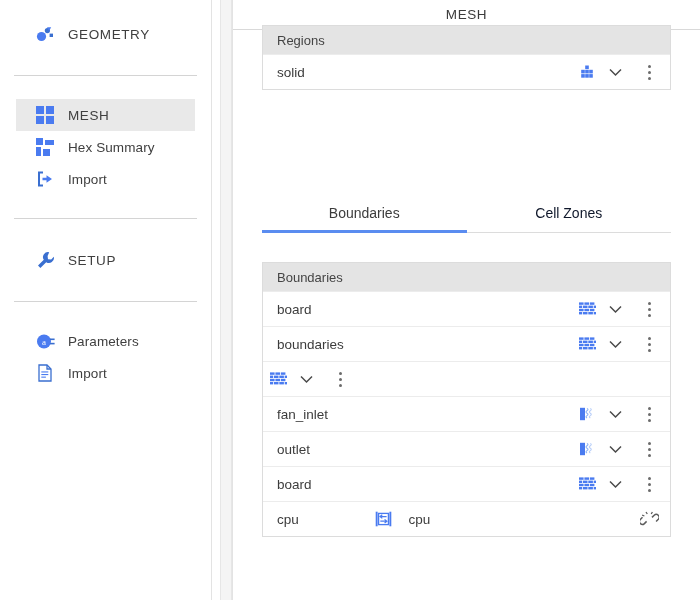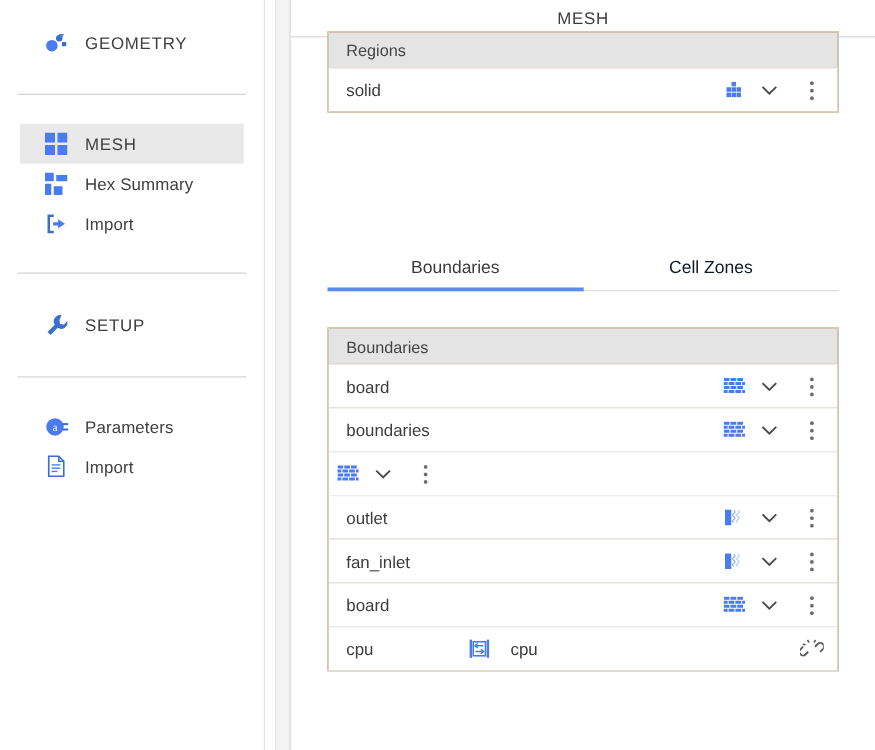--- a/index.html
+++ b/index.html
@@ -350,21 +350,21 @@
         <span class="cell-kebab">
             <span class="kebab">
               <i></i>
               <i></i>
               <i></i>
             </span>
           </span>
       </div>
 
       <div class="row">
-        <span class="row-name">outlet</span>
+        <span class="row-name">fan_inlet</span>
         <span class="cell-icon">
           <svg width="16" height="14" viewBox="0 0 16 14">
             <rect x="1" y="0.8" width="5" height="12.4" fill="#4a7bf0"></rect>
             <path d="M8 1.4 q2 1.2 0 2.4 q-2 1.2 0 2.4 q2 1.2 0 2.4 q-2 1.2 0 2.4" fill="none" stroke="#8fb4f5" stroke-width="1.1"></path>
             <path d="M11.3 1.4 q2 1.2 0 2.4 q-2 1.2 0 2.4 q2 1.2 0 2.4 q-2 1.2 0 2.4" fill="none" stroke="#b9cff8" stroke-width="1.1"></path>
           </svg>
         </span>
         <span class="cell-chev">
           <svg width="13" height="9" viewBox="0 0 13 9">
               <path d="M1 1.5 L6.5 7 L12 1.5" fill="none" stroke="#4a4a4a" stroke-width="1.5"></path>
@@ -373,21 +373,21 @@
         <span class="cell-kebab">
             <span class="kebab">
               <i></i>
               <i></i>
               <i></i>
             </span>
           </span>
       </div>
 
       <div class="row">
-        <span class="row-name">fan_inlet</span>
+        <span class="row-name">outlet</span>
         <span class="cell-icon">
           <svg width="16" height="14" viewBox="0 0 16 14">
             <rect x="1" y="0.8" width="5" height="12.4" fill="#4a7bf0"></rect>
             <path d="M8 1.4 q2 1.2 0 2.4 q-2 1.2 0 2.4 q2 1.2 0 2.4 q-2 1.2 0 2.4" fill="none" stroke="#8fb4f5" stroke-width="1.1"></path>
             <path d="M11.3 1.4 q2 1.2 0 2.4 q-2 1.2 0 2.4 q2 1.2 0 2.4 q-2 1.2 0 2.4" fill="none" stroke="#b9cff8" stroke-width="1.1"></path>
           </svg>
         </span>
         <span class="cell-chev">
           <svg width="13" height="9" viewBox="0 0 13 9">
               <path d="M1 1.5 L6.5 7 L12 1.5" fill="none" stroke="#4a4a4a" stroke-width="1.5"></path>

